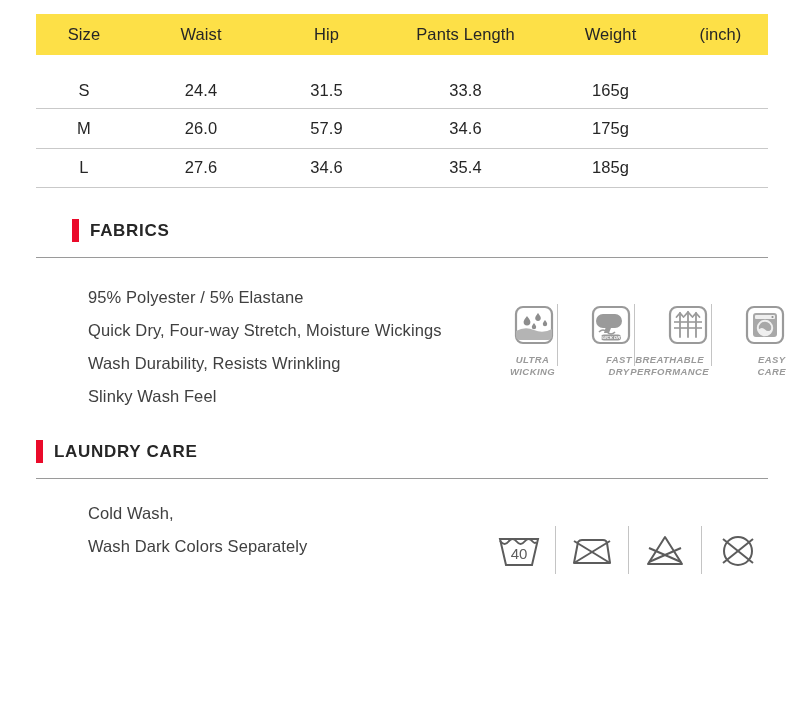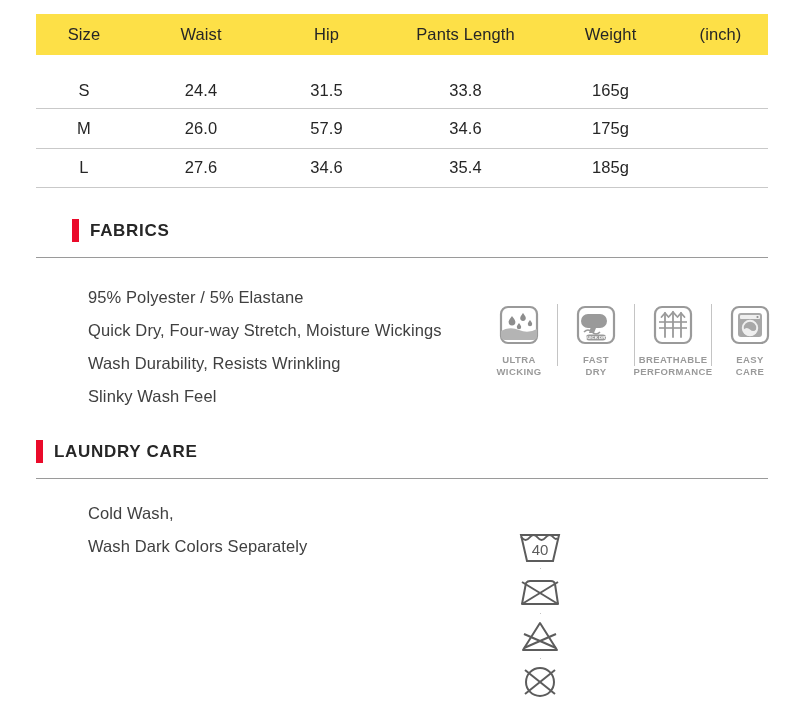--- a/index.html
+++ b/index.html
@@ -112,22 +112,23 @@
     position: absolute;
     left: 483px;
     top: 302px;
     display: flex;
     align-items: flex-start;
     height: 82px;
   }
   .fabric-icon {
     display: flex;
     flex-direction: column;
-    align-items: center;
+    align-items: flex-end;
     width: 72px;
+    font-style: italic;
   }
   .fabric-icon .glyph {
     height: 46px;
     display: flex;
     align-items: center;
     justify-content: center;
   }
   .fabric-icon .cap {
     margin-top: 6px;
     font-size: 9.5px;
@@ -142,26 +143,25 @@
     width: 1px;
     height: 62px;
     background: #c4c4c4;
     margin: 2px 2px 0 2px;
     flex: 0 0 1px;
   }
 
   
   .laundry-icons {
     position: absolute;
-    left: 504px;
+    left: 483px;
     top: 524px;
     display: flex;
     align-items: center;
     height: 52px;
-    flex-direction: column;
   }
   .laundry-icon {
     width: 72px;
     display: flex;
     align-items: center;
     justify-content: center;
   }
   .laundry-divider {
     width: 1px;
     height: 48px;

